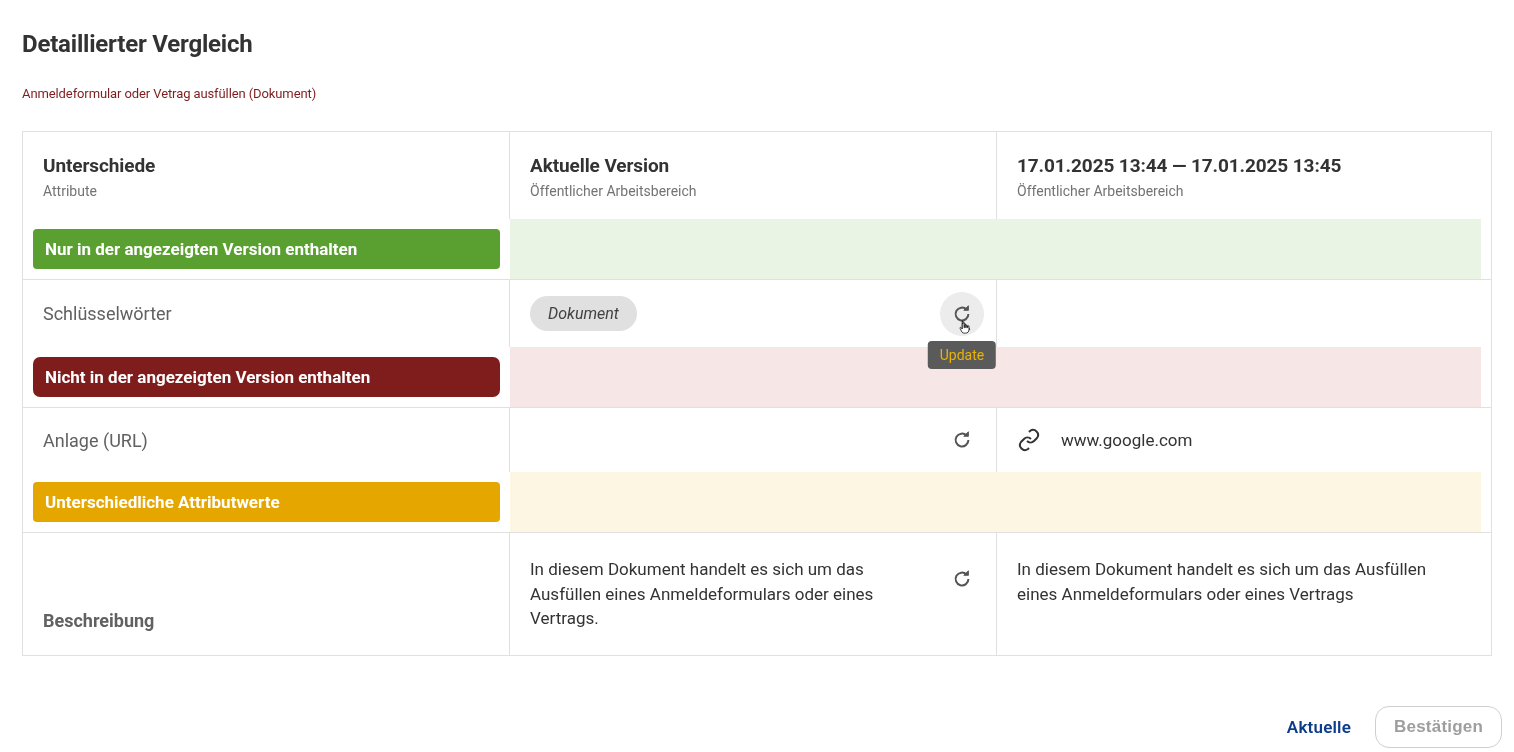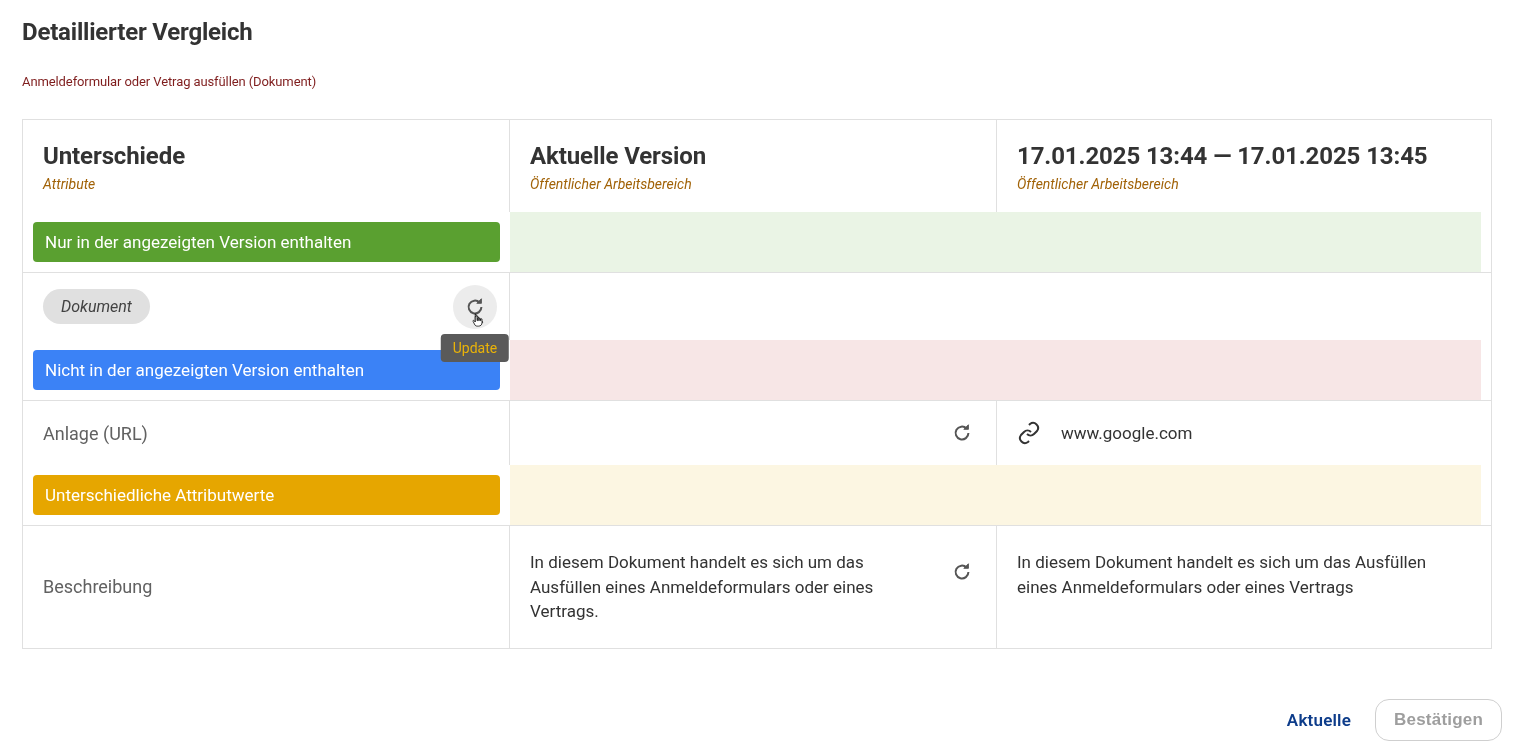--- a/index.html
+++ b/index.html
@@ -1,40 +1,40 @@
 <!DOCTYPE html>
 <html><head>
   <meta charset="utf-8">
   <style>
     * { box-sizing: border-box; margin: 0; padding: 0; }
     body { font-family: Roboto, "Segoe UI", Arial, sans-serif; background: #fff; color: #212121; padding: 18px 0 0 0; }
     .page { width: 1514px; }
-    .header { padding: 0 22px; }
+    .header { padding: 0 22px; margin-top: 12px; }
     h1 { font-size: 24px; font-weight: 700; color: #333; letter-spacing: -0.2px; }
     .subtitle { font-size: 13px; color: #7f1d1d; margin-top: 28px; letter-spacing: -0.1px;}
     .table { margin: 30px 22px 0 22px; border: 1px solid #e0e0e0; border-top: none;}
     .row { display: flex; border-top: 1px solid #e0e0e0; }
     .cell { padding: 16px 20px; display:flex; align-items:center; min-height: 64px;}
     .col1 { width: 487px; flex: none; border-right: 1px solid #e0e0e0; }
     .col2 { width: 487px; flex: none; border-right: 1px solid #e0e0e0; position: relative; }
     .col3 { flex: 1; }
     .head-row .cell { display:block; padding-top: 22px; padding-bottom: 20px; min-height: auto;}
-    .head-main { font-size: 24px; font-weight: 700; color: #333; margin-bottom: 6px; letter-spacing:-0.1px;}
-    .head-sub  { font-size: 14px; color: #a16207; font-style: italic; }
+    .head-main { font-size: 19px; font-weight: 700; color: #333; margin-bottom: 6px; letter-spacing:-0.1px;}
+    .head-sub  { font-size: 14px; color: #737373; }
 
     .banner-row { display:flex; }
     .banner-row .col1 { padding: 10px; border-right: none;}
     .banner-row .rest { flex:1; margin-right: 10px;}
     .banner-green .col1 .pill { background:#5aa030; }
     .banner-green .rest { background:#eaf4e5; }
-    .banner-red .col1 .pill { background:#3b82f6; }
+    .banner-red .col1 .pill { background:#7f1d1d;border-radius:7px; }
     .banner-red .rest { background:#f7e6e6; }
     .banner-yellow .col1 .pill { background:#e6a600; }
     .banner-yellow .rest { background:#fcf6e2; }
-    .pill { color:#fff; font-size:17px; font-weight:400; padding: 10px 12px; border-radius: 4px; }
+    .pill { color:#fff; font-size:17px; font-weight:700; padding: 10px 12px; border-radius: 4px; }
 
     .attr-label { font-size: 18px; color:#616161; }
 
     .chip { background:#e0e0e0; color:#424242; border-radius: 18px; padding: 8px 18px; font-size:16px;font-style:italic; }
 
     .refresh-wrap { position:absolute; right:12px; top:50%; transform: translateY(-50%); }
     .icon-btn { width:44px; height:44px; border-radius:50%; display:flex; align-items:center; justify-content:center; cursor:pointer; }
     .icon-btn.hover { background:#ececec; }
     .icon-btn svg { width:22px; height:22px; stroke:#555; fill:#555; }
     .tooltip { position:absolute; top:49px; left:50%; transform:translateX(-50%); background:#5a5a5a; color:#eab308; font-size:14px; padding:6px 12px; border-radius:4px; white-space:nowrap; z-index:10;}
@@ -82,20 +82,23 @@
     </div>
 
     <div class="banner-row banner-green">
       <div class="col1">
           <div class="pill">Nur in der angezeigten Version enthalten</div>
         </div>
       <div class="rest"></div>
     </div>
 
     <div class="row">
+      <div class="cell col1">
+          <span class="attr-label">Schlüsselwörter</span>
+        </div>
       <div class="cell col2">
         <span class="chip">Dokument</span>
         <div class="refresh-wrap">
           <div class="icon-btn hover">
             <svg viewBox="0 0 24 24">
                 <path fill="none" stroke-width="2.2" d="M19 12a7 7 0 1 1-2.05-4.95"></path>
                 <path d="M19 3v5h-5z"></path>
               </svg>
             <svg class="cursor" viewBox="0 0 24 32">
                 <path fill="#fff" stroke="#000" stroke-width="1.3" d="M8 4v16c0 0 1 1 2 0l2-3h6c1 0 1-1 0-2L8 4z M8 4c0 0 0 0 0 0"></path>
@@ -151,21 +154,21 @@
     </div>
 
     <div class="banner-row banner-yellow">
       <div class="col1">
           <div class="pill">Unterschiedliche Attributwerte</div>
         </div>
       <div class="rest"></div>
     </div>
 
     <div class="row data-desc">
-      <div class="cell col1" style="align-items:center;">
+      <div class="cell col1" style="align-items:flex-end;font-weight:bold;">
           <span class="attr-label">Beschreibung</span>
         </div>
       <div class="cell col2">
         <div class="desc-text">In diesem Dokument handelt es sich um das Ausfüllen eines Anmeldeformulars oder eines Vertrags.</div>
         <div class="refresh-wrap">
           <div class="icon-btn">
             <svg viewBox="0 0 24 24">
                 <path fill="none" stroke-width="2.2" d="M19 12a7 7 0 1 1-2.05-4.95"></path>
                 <path d="M19 3v5h-5z"></path>
               </svg>

